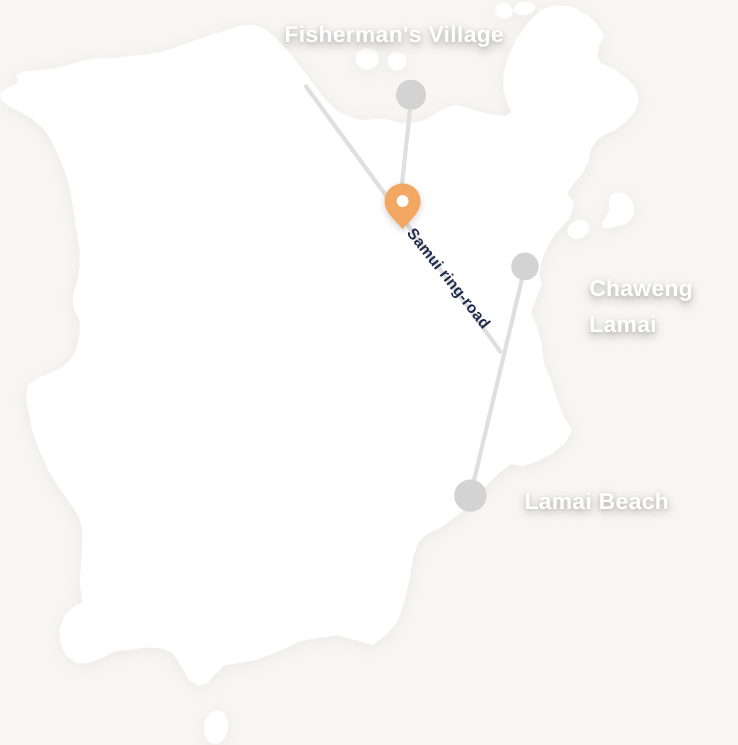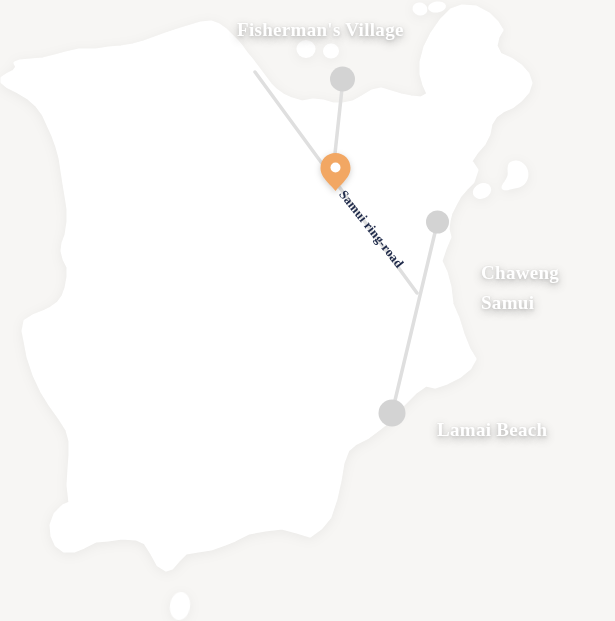--- a/index.html
+++ b/index.html
@@ -14,21 +14,20 @@
   html,body{margin:0;padding:0;}
   body{
     background:var(--background);
     font-family:"Liberation Sans","DejaVu Sans",sans-serif;
   }
   .stage{
     position:relative;
     width:615px;height:621px;
     background:var(--background);
     overflow:hidden;
-    font-family:Liberation Serif, serif;
   }
   .map-svg{position:absolute;left:0;top:0;}
   .island{
     fill:var(--island);
     stroke:var(--island);
     stroke-width:3;
     stroke-linejoin:round;
   }
   .islet{fill:var(--island);}
   .route-line{
@@ -61,23 +60,23 @@
   .label-ringroad{
     left:348px;top:187px;
     font-size:13px;
     font-weight:600;
     color:var(--navy);
     letter-spacing:.2px;
     transform:rotate(51.5deg);
     transform-origin:0 0;
     text-shadow:none;
   }
-  .label-chaweng{left:481px;top:227px;line-height:30px;margin-top:31px;}
+  .label-chaweng{left:491px;top:227px;line-height:30px;}
   .label-chaweng span{display:block;}
-  .label-lamai{left:437px;top:419px;}
+  .label-lamai{left:437px;top:408px;}
 </style>
 </head>
 <body>
 
 <div class="stage">
 
   <svg class="map-svg" width="615" height="621" viewBox="0 0 615 621">
 
     <g style="filter:drop-shadow(0 2px 6px rgba(0,0,0,0.05))">
 
@@ -128,17 +127,17 @@
     </g>
   </svg>
 
   <div class="label label-fisherman">Fisherman's Village</div>
 
 
   <div class="label label-ringroad">Samui ring-road</div>
 
   <div class="label label-chaweng">
     <span>Chaweng</span>
-    <span>Samui</span>
+    <span>Lamai</span>
   </div>
 
   <div class="label label-lamai">Lamai Beach</div>
 </div>
 
 </body></html>

